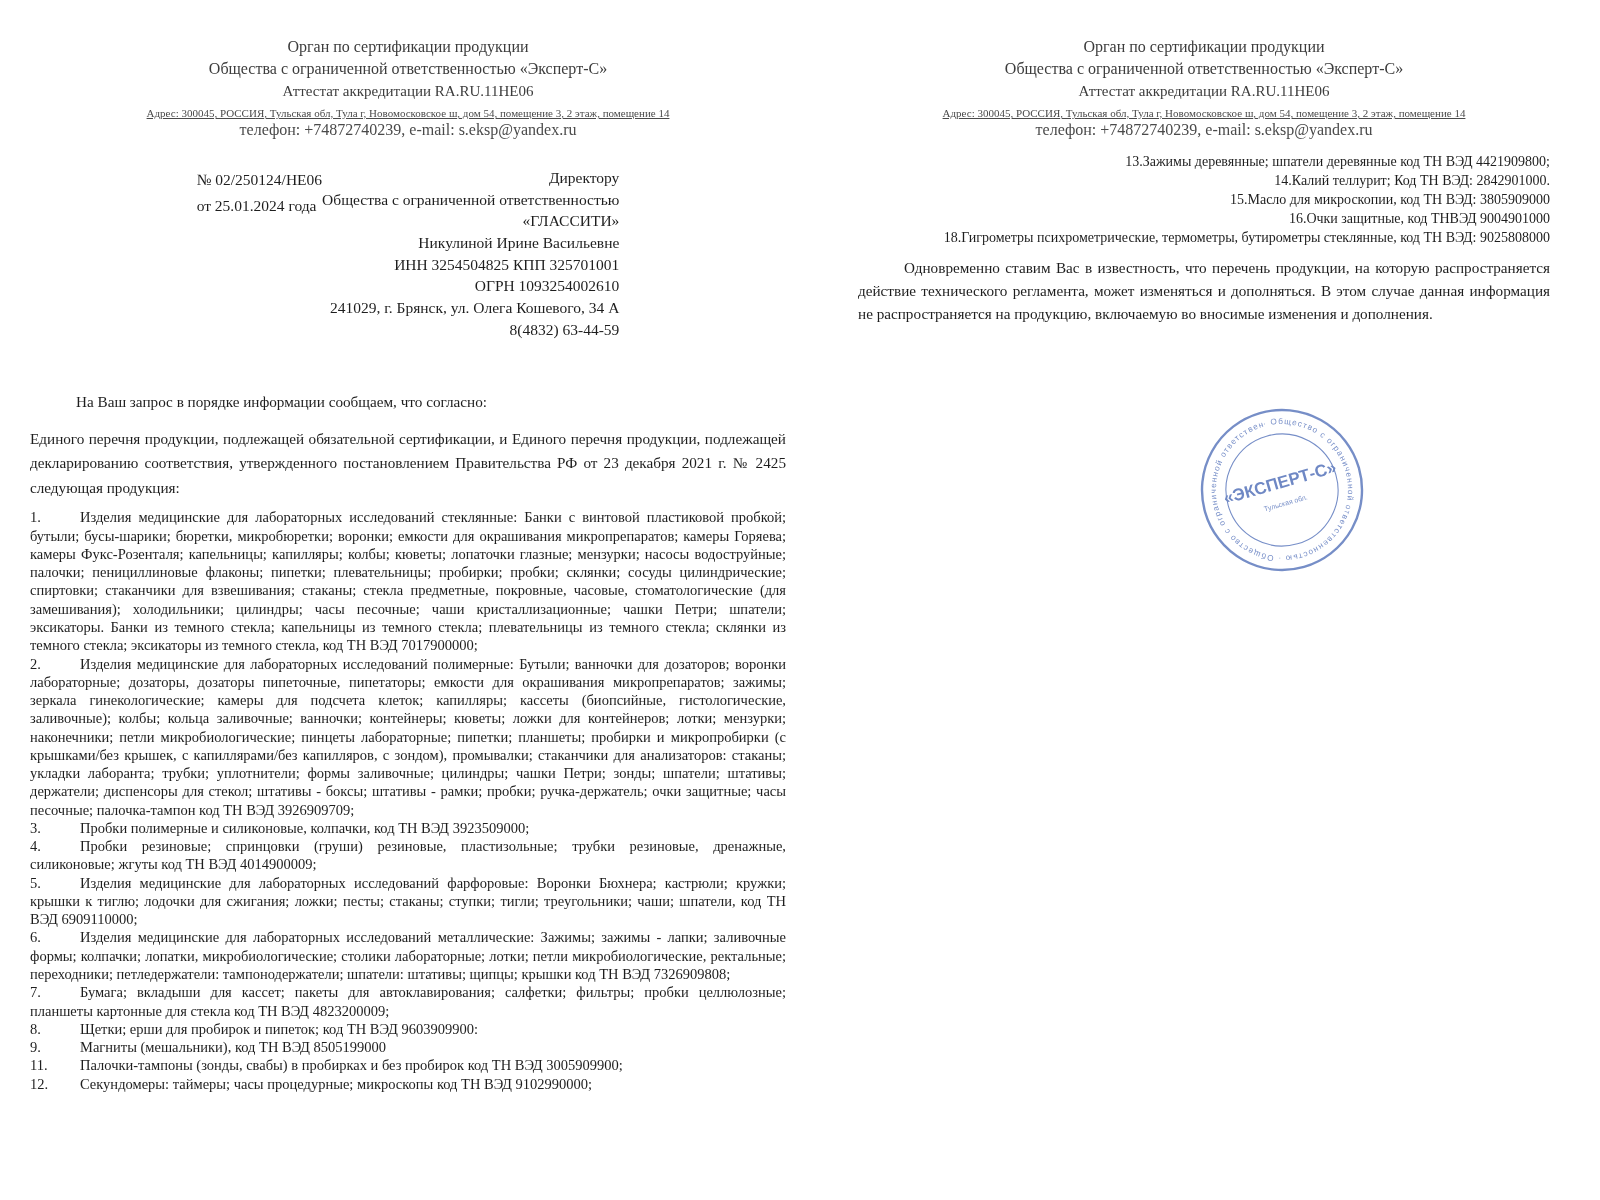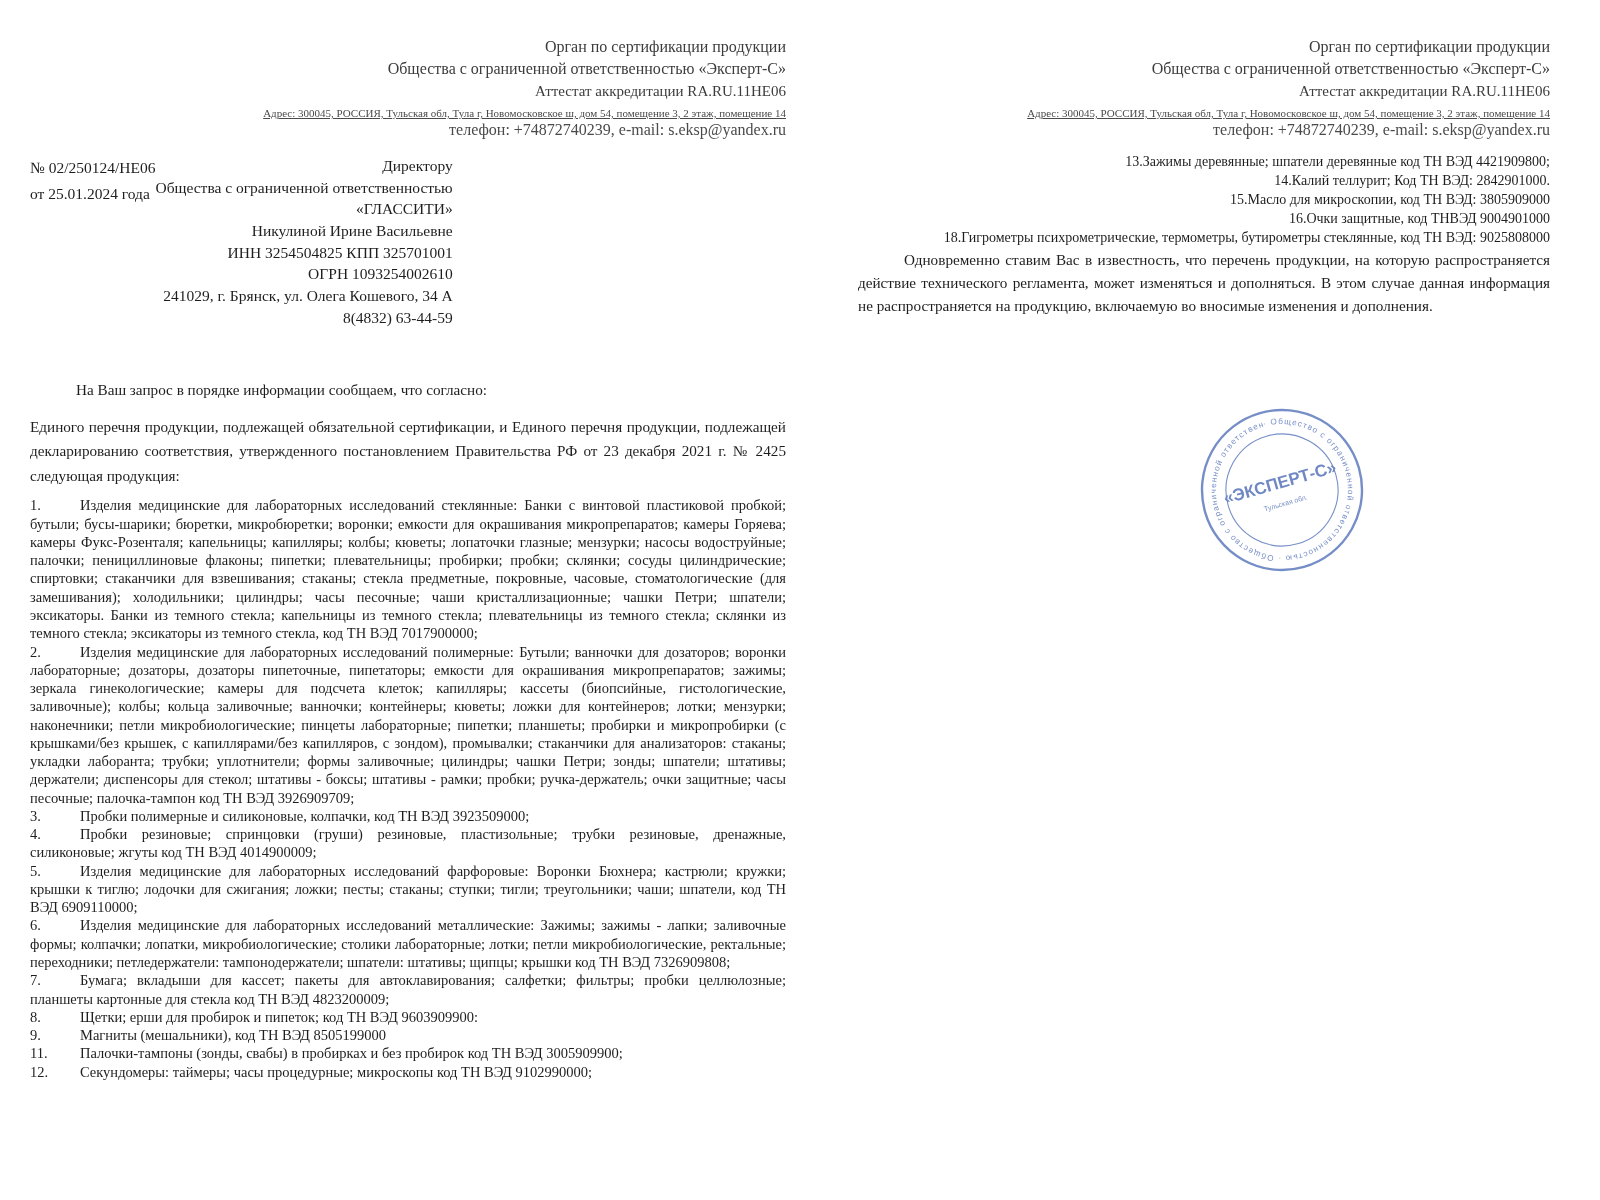--- a/index.html
+++ b/index.html
@@ -10,46 +10,46 @@
     color:#1e1e1e;
     position:relative;
     overflow:hidden;
   }
   .sheet { position:relative; width:1600px; height:1200px; background:#fff; }
   .page { position:absolute; top:38px; }
   .page-1 { left:30px;  width:756px; }
   .page-2 { left:858px; width:692px; }
 
   
-  .org-header { text-align:right; color:#3c3c3c; }
+  .org-header { text-align:center; color:#3c3c3c; }
   .org-header .h1 { font-size:16px; }
   .org-header .h2 { font-size:16px; margin-top:4px; }
   .org-header .h3 { font-size:15px; margin-top:5px; }
   .org-header .h4 { font-size:11px; margin-top:7px; color:#4a4a4a;text-decoration:underline; }
   .org-header .h5 { font-size:16px; margin-top:2px; color:#4a4a4a; }
 
   
-  .ref-row { display:flex; justify-content:flex-start; margin-top:16px; }
+  .ref-row { display:flex; justify-content:center; margin-top:28px; }
   .ref-block { font-size:15.5px; line-height:1.65; white-space:nowrap; }
   .addressee { text-align:right; font-size:15.5px; line-height:1.4; }
 
   .intro { margin-top:52px; font-size:15.2px; text-indent:46px; }
   .basis { margin-top:16px; font-size:15.2px; line-height:1.62; text-align:justify; }
 
   
   .plist { margin-top:8px; }
   .plist p { font-size:14.5px; line-height:1.26; text-align:justify; }
   .p2list  { margin-top:14px; }
   .p2list p { font-size:14px; line-height:1.35; text-align:right; }
   .num { display:inline-block; width:50px; }
 
   
   .concl { font-size:15.2px; line-height:1.5; text-align:justify; text-indent:46px; }
   .concl-1 { margin-top:40px; }
-  .concl-2 { margin-top:2px; }
+  .concl-2 { margin-top:10px; }
 
   
   .sig-row { display:flex; justify-content:space-between; align-items:flex-end; margin-top:26px; font-size:15.2px; }
   .sig-title { white-space:nowrap; }
   .sig-name  { white-space:nowrap; }
   .sig-line { position:relative; width:195px; height:20px; border-bottom:1.4px solid #4b4b55; margin:0 8px 2px 8px; }
   .sig-ink { position:absolute; left:-4px; bottom:-10px; width:200px; height:58px; overflow:visible; }
   .sig-ink path { fill:none; stroke:#2c3f80; stroke-width:2.1; stroke-linecap:round; opacity:.85; }
 
   

